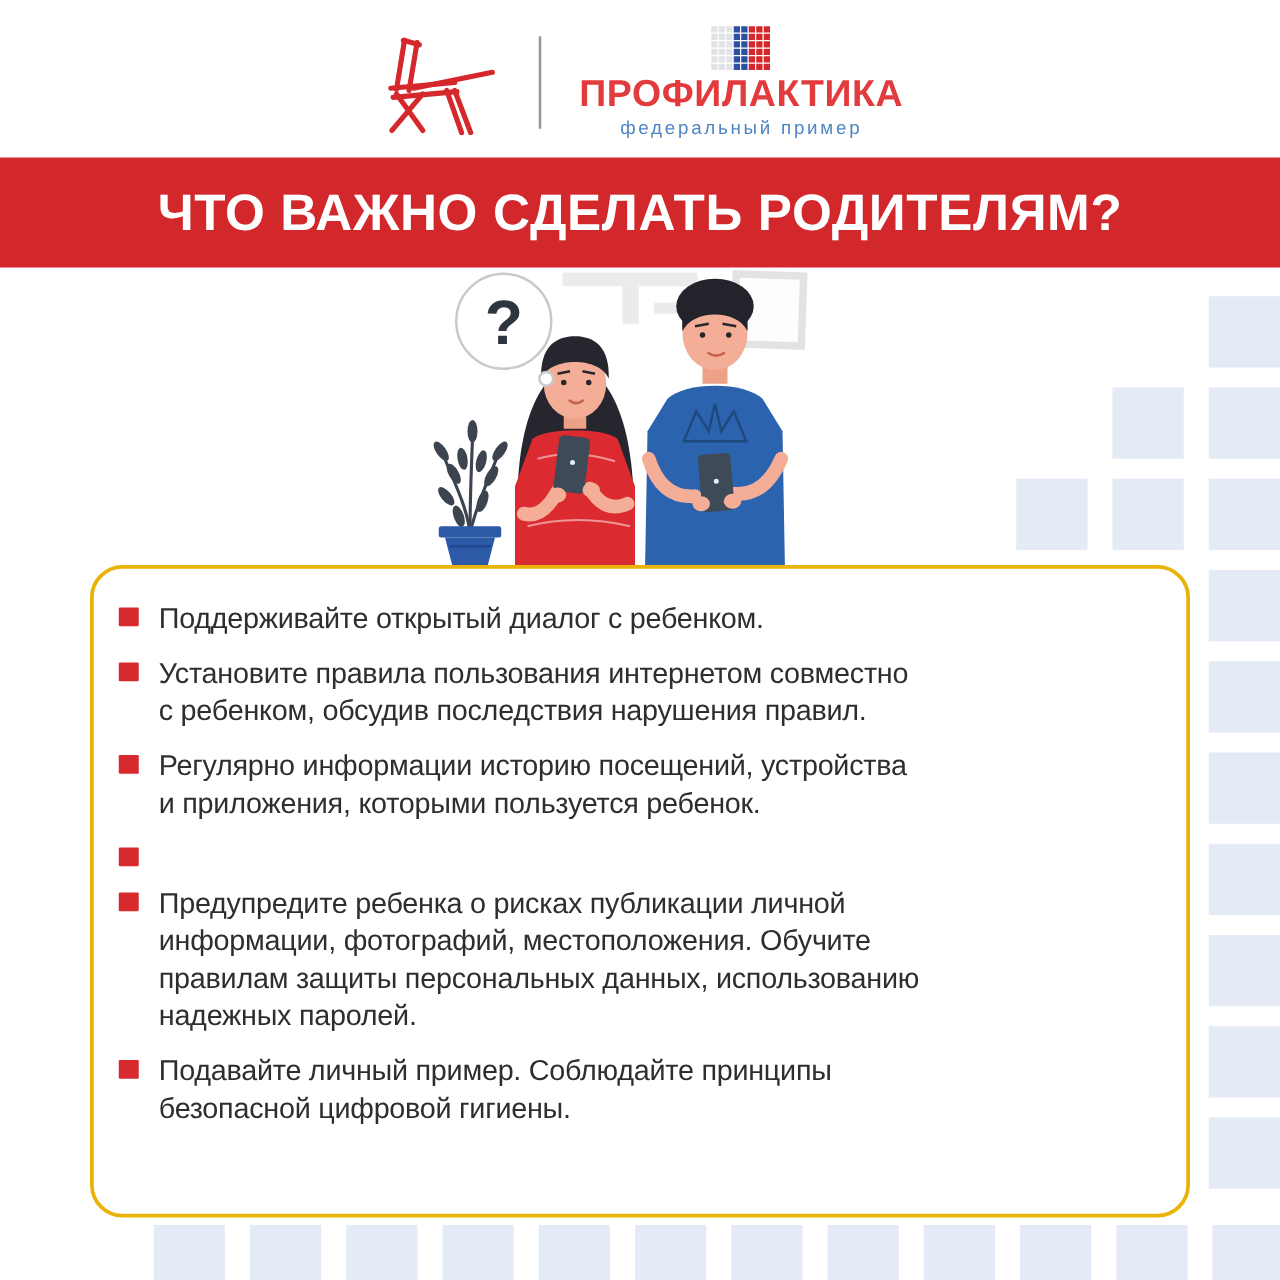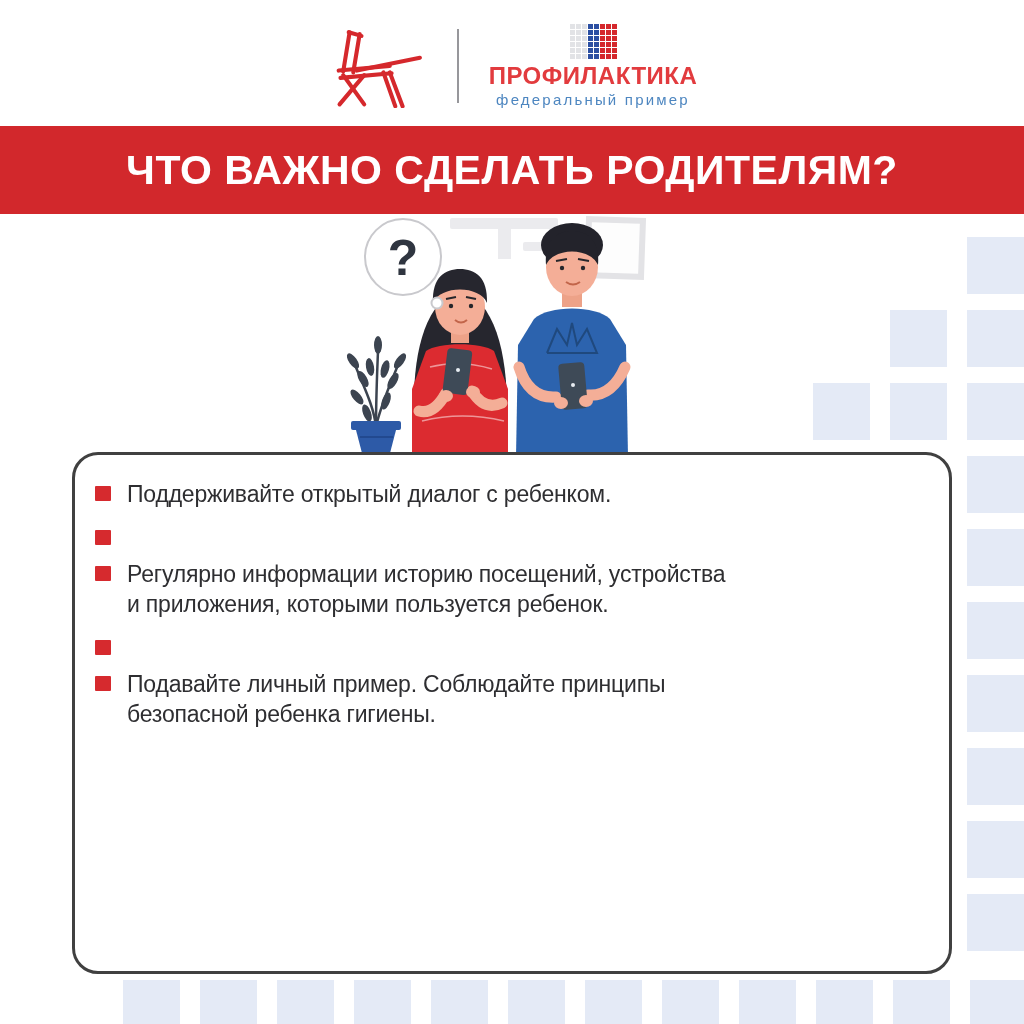--- a/index.html
+++ b/index.html
@@ -11,36 +11,36 @@
   .sq{position:absolute;width:57px;height:57px;background:#e4eaf6;}
   
   .brand{
     position:absolute;top:18px;left:0;right:0;height:96px;
     display:flex;justify-content:center;align-items:center;gap:30px;z-index:3;
   }
   .brand-divider{width:2px;height:74px;background:#97979b;}
   .logo-right{display:flex;flex-direction:column;align-items:center;}
   .flag-grid{display:grid;grid-template-columns:repeat(8,5px);grid-auto-rows:5px;gap:1px;margin-bottom:4px;}
   .flag-cell{width:5px;height:5px;}
-  .logo-title{font-size:24px;font-weight:bold;color:#e23b3e;letter-spacing:.5px;line-height:1.05;}
+  .logo-title{font-size:30px;font-weight:bold;color:#e23b3e;letter-spacing:.5px;line-height:1.05;}
   .logo-subtitle{font-size:15px;color:#4d86c0;letter-spacing:2.2px;margin-top:2px;}
   
   .banner{
     position:absolute;top:126px;left:0;width:1024px;height:88px;background:#d2282c;
     display:flex;align-items:center;justify-content:center;z-index:3;
   }
   .banner h1{
     margin:4px;color:#ffffff;font-size:41px;font-weight:bold;letter-spacing:.5px;white-space:nowrap;
   }
   
   .illustration{position:absolute;left:320px;top:215px;width:430px;height:242px;z-index:1;}
   
   .card{
     position:absolute;left:72px;top:452px;width:880px;height:522px;box-sizing:border-box;
-    background:#ffffff;border:3px solid #404040;border-radius:26px;
+    background:#ffffff;border:3px solid #eab308;border-radius:26px;
     padding:24px 40px 0 20px;z-index:2;
   }
   .item{display:flex;gap:16px;margin-bottom:14px;}
   .bullet{flex:none;width:16px;height:15px;margin-top:7px;background:#d62a2e;border-radius:1px;}
   .item-text{
     margin:0;font-size:23px;line-height:30px;color:#2e2e31;
     letter-spacing:-0.2px;white-space:pre-line;
   }
 </style>
 </head>
@@ -233,29 +233,38 @@
     </svg>
   </div>
 
   <section class="card">
     <div class="item">
       <span class="bullet"></span>
       <p class="item-text">Поддерживайте открытый диалог с ребенком.</p>
     </div>
     <div class="item">
       <span class="bullet"></span>
+      <p class="item-text">Установите правила пользования интернетом совместно
+с ребенком, обсудив последствия нарушения правил.</p>
     </div>
     <div class="item">
       <span class="bullet"></span>
       <p class="item-text">Регулярно информации историю посещений, устройства
 и приложения, которыми пользуется ребенок.</p>
     </div>
     <div class="item">
       <span class="bullet"></span>
     </div>
     <div class="item">
       <span class="bullet"></span>
+      <p class="item-text">Предупредите ребенка о рисках публикации личной
+информации, фотографий, местоположения. Обучите
+правилам защиты персональных данных, использованию
+надежных паролей.</p>
+    </div>
+    <div class="item">
+      <span class="bullet"></span>
       <p class="item-text">Подавайте личный пример. Соблюдайте принципы
-безопасной ребенка гигиены.</p>
+безопасной цифровой гигиены.</p>
     </div>
   </section>
 
 </div>
 
 </body></html>

